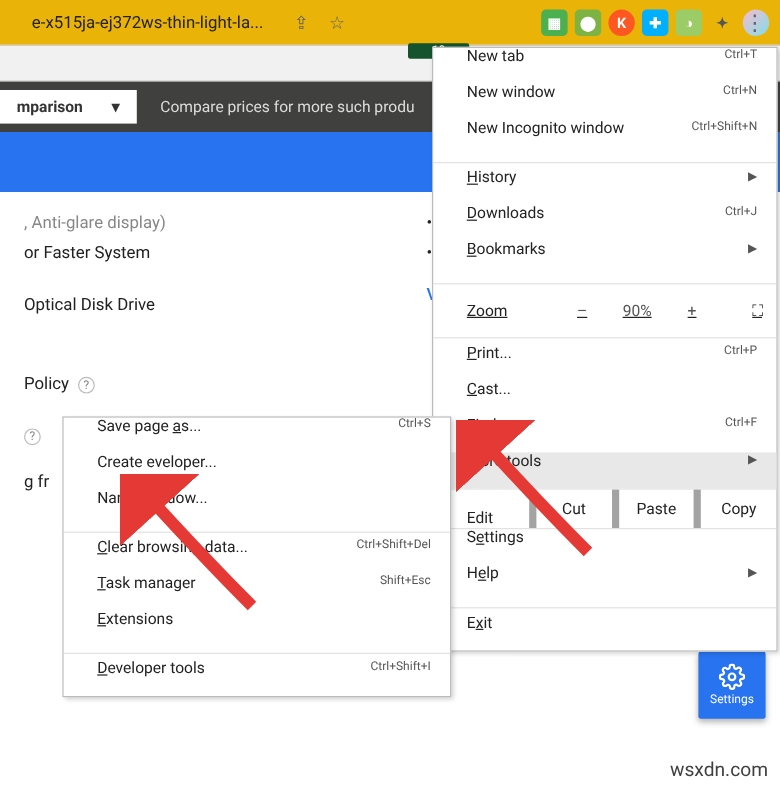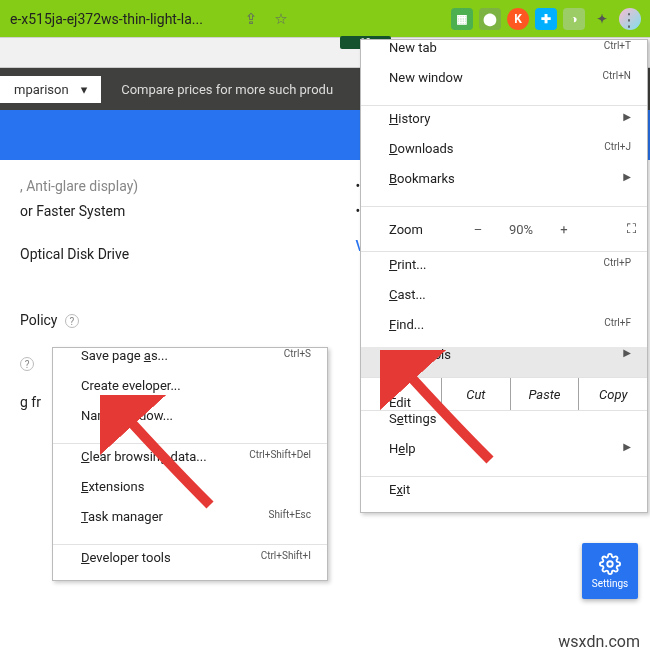--- a/index.html
+++ b/index.html
@@ -1,55 +1,55 @@
 <!DOCTYPE html>
 <html><head>
 <meta charset="utf-8">
 <style>
 * { margin: 0; padding: 0; box-sizing: border-box; font-family: -apple-system, BlinkMacSystemFont, "Segoe UI", Roboto, Arial, sans-serif; }
 body { width: 650px; height: 659px; background: #fff; overflow: hidden; position: relative; font-size: 13px; color: #333; }
-.topbar { height: 38px; display: flex; align-items: center; padding: 0 6px; border-bottom: 1px solid #d0d0d0; background: #84cc16; position: relative; z-index: 5; }
+.topbar { height: 38px; display: flex; align-items: center; padding: 0 6px; border-bottom: 1px solid #d0d0d0; background: #eab308; position: relative; z-index: 5; text-align: center; }
 .url-display { flex: 0 0 auto; width: 230px; overflow: hidden; white-space: nowrap; text-overflow: ellipsis; font-size: 14px; color: #222; padding-left: 4px; }
 .tb-icon { width: 24px; height: 24px; display: flex; align-items: center; justify-content: center; border-radius: 50%; margin: 0 3px; font-size: 15px; color: #5f6368; }
 .ext-row { display: flex; align-items: center; margin-left: auto; }
 .ext-badge { width: 22px; height: 22px; border-radius: 4px; margin: 0 3px; display: flex; align-items: center; justify-content: center; font-size: 12px; font-weight: bold; color: #fff; }
 .badge-notif { position: absolute; top: 36px; left: 340px; background: #14532d; color: #fff; font-size: 10px; padding: 1px 20px; border-radius: 2px; z-index: 5; }
 .menu-btn { width: 30px; height: 30px; display: flex; align-items: center; justify-content: center; border-radius: 50%; color: #5f6368; font-size: 18px; position: absolute; right: 6px; top: 4px; }
 
 .bookmarkbar { height: 30px; background: #f1f1f1; border-bottom: 1px solid #ccc; }
 
 .page { position: relative; height: calc(100% - 68px); }
 .comparison-bar { height: 42px; background: #40403f; color: #fff; display: flex; align-items: center; font-size: 13px; }
-.cmp-btn { background: #fff; color: #333; padding: 6px 14px; margin-left: 0; display: flex; align-items: center; gap: 12px; font-weight: 400; }
+.cmp-btn { background: #fff; color: #333; padding: 6px 14px; margin-left: 0; display: flex; align-items: center; gap: 24px; font-weight: 700; }
 .cmp-txt { margin-left: 20px; color: #ddd; }
 .blue-nav { height: 50px; background: #2874f0; color: #fff; display: flex; align-items: center; justify-content: flex-end; padding-right: 30px; gap: 30px; font-size: 15px; font-weight: 500; }
 .blue-nav .item { display: flex; align-items: center; gap: 6px; }
 .content-bg { padding: 14px 20px; color: #212121; font-size: 14px; line-height: 1.8; }
 .col-left { float: left; width: 55%; }
 .col-right { float: right; width: 45%; }
 .link-blue { color: #2874f0; font-weight: 500; }
 .grey-text { color: #878787; }
 .clr { clear: both; }
 
 .menu { position: absolute; background: #fff; border: 1px solid #bbb; box-shadow: 2px 2px 4px rgba(0,0,0,0.2); z-index: 20; font-size: 13px; color: #222; }
 .main-menu { top: 39px; right: 2px; width: 288px; }
-.sub-menu { top: 347px; left: 52px; width: 276px; z-index: 25; }
+.sub-menu { top: 347px; left: 52px; width: 324px; z-index: 25; }
 .mi { display: flex; height: 30px; padding: 0 16px 0 28px; cursor: default; }
 .mi.hover { background: #e8e8e8; }
 .mi .lbl { flex: 1; }
 .mi .sc { color: #555; font-size: 10px; }
 .mi .arrow { color: #555; font-size: 10px; }
 .sep { height: 1px; background: #e2e2e2; margin: 5px 0; }
-.zoom-row { display: flex; align-items: center; height: 34px; padding: 0 12px 0 28px; gap: 10px; }
+.zoom-row { display: flex; align-items: center; height: 34px; padding: 0 12px 0 28px; gap: 20px; text-decoration: underline; }
 .zoom-row .lbl { flex: 0 0 66px; }
 .zoom-btn { width: 26px; text-align: center; color: #555; }
 .full-btn { font-size: 13px; letter-spacing: -1px; }
 .edit-row { display: flex; align-items: flex-end; height: 34px; border-top: 1px solid #e2e2e2; border-bottom: 1px solid #e2e2e2; }
 .edit-row .lbl { padding-left: 28px; flex: 0 0 80px; }
-.edit-cell { flex: 1; text-align: center; border-left: 1px solid #a3a3a3; height: 100%; display: flex; align-items: center; justify-content: center; font-style: italic; }
+.edit-cell { flex: 1; text-align: center; border-left: 6px solid #a3a3a3; height: 100%; display: flex; align-items: center; justify-content: center; }
 .underline-key { text-decoration: underline; }
 
 .red-arrow { position: absolute; z-index: 30; pointer-events: none; }
 
 .settings-fab { position: absolute; bottom: 60px; right: 12px; width: 56px; height: 56px; background: #2874f0; color: #fff; display: flex; flex-direction: column; align-items: center; justify-content: center; font-size: 10px; border-radius: 2px; box-shadow: 0 2px 5px rgba(0,0,0,0.3); z-index: 4; }
 .settings-fab svg { margin-bottom: 3px; }
 
 .watermark { position: absolute; bottom: 8px; right: 10px; font-size: 16px; color: #404040; z-index: 2; }
 </style>
 </head>
@@ -129,20 +129,24 @@
 
 <div class="menu main-menu">
   <div class="mi">
       <span class="lbl"><span>New tab</span></span>
       <span class="sc">Ctrl+T</span>
     </div>
   <div class="mi">
       <span class="lbl"><span>New window</span></span>
       <span class="sc">Ctrl+N</span>
     </div>
+  <div class="mi">
+      <span class="lbl"><span>New Incognito window</span></span>
+      <span class="sc">Ctrl+Shift+N</span>
+    </div>
   <div class="sep"></div>
   <div class="mi">
       <span class="lbl"><span class="underline-key">H</span>istory</span>
       <span class="arrow">▶</span>
     </div>
   <div class="mi">
       <span class="lbl"><span class="underline-key">D</span>ownloads</span>
       <span class="sc">Ctrl+J</span>
     </div>
   <div class="mi">
@@ -203,25 +207,25 @@
     </div>
   <div class="mi">
       <span class="lbl">Name <span class="underline-key">w</span>indow...</span>
     </div>
   <div class="sep"></div>
   <div class="mi">
       <span class="lbl"><span class="underline-key">C</span>lear browsing data...</span>
       <span class="sc">Ctrl+Shift+Del</span>
     </div>
   <div class="mi">
-      <span class="lbl"><span class="underline-key">E</span>xtensions</span>
-    </div>
-  <div class="mi">
       <span class="lbl"><span class="underline-key">T</span>ask manager</span>
       <span class="sc">Shift+Esc</span>
+    </div>
+  <div class="mi">
+      <span class="lbl"><span class="underline-key">E</span>xtensions</span>
     </div>
   <div class="sep"></div>
   <div class="mi">
       <span class="lbl"><span class="underline-key">D</span>eveloper tools</span>
       <span class="sc">Ctrl+Shift+I</span>
     </div>
 </div>
 
 <svg class="red-arrow" style="top:350px; left:380px;" width="130" height="120">
   <defs>

